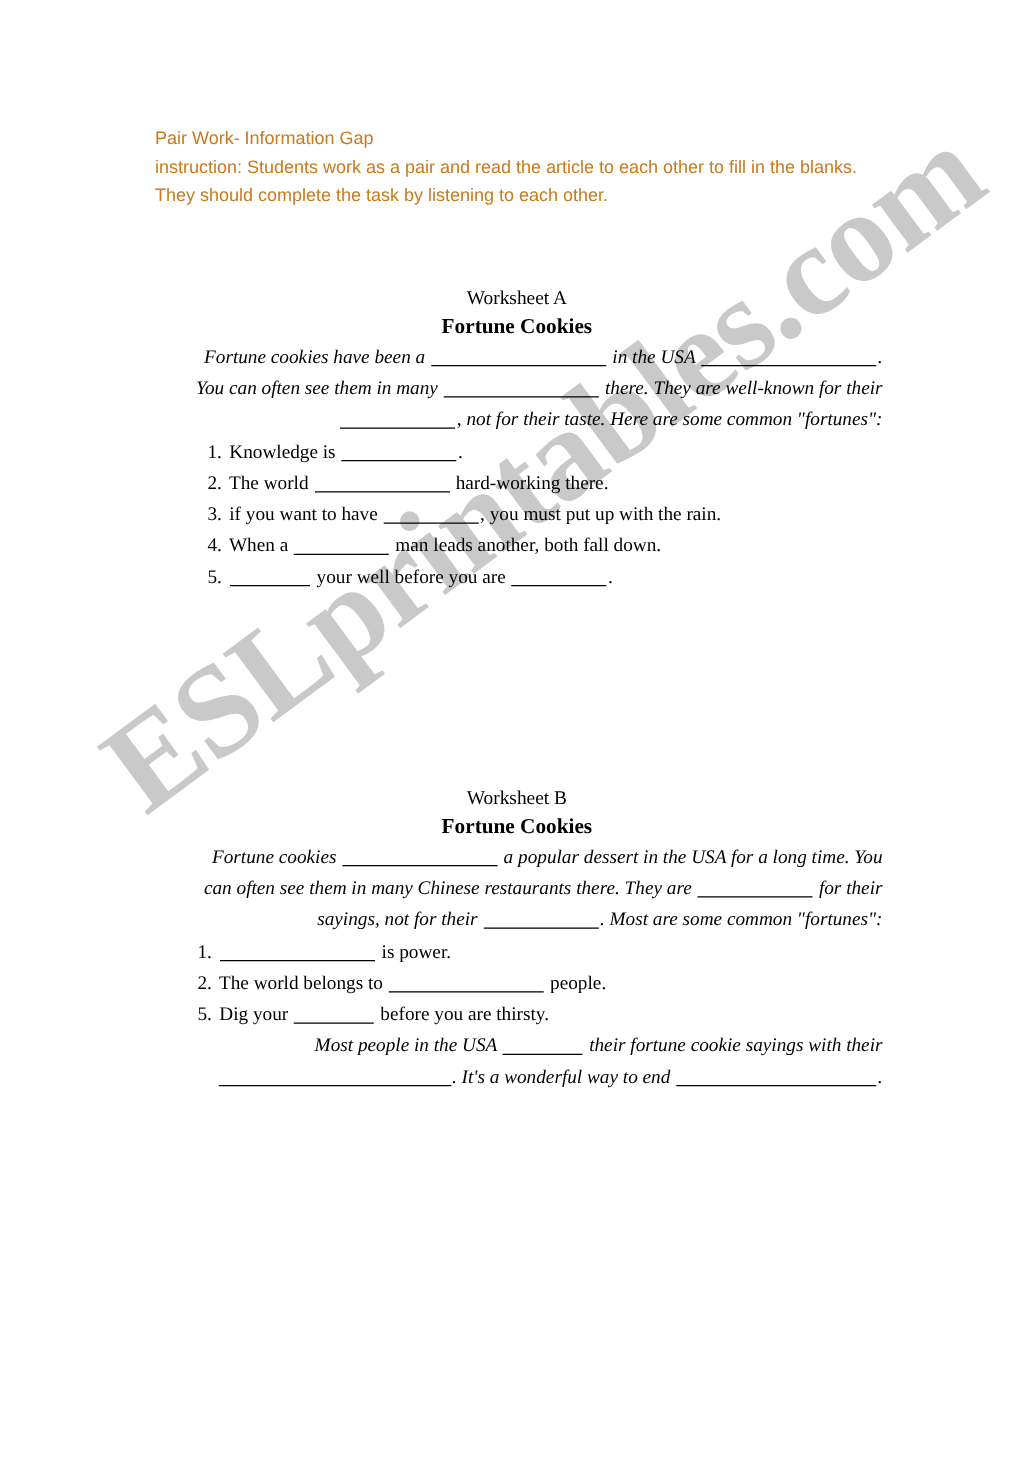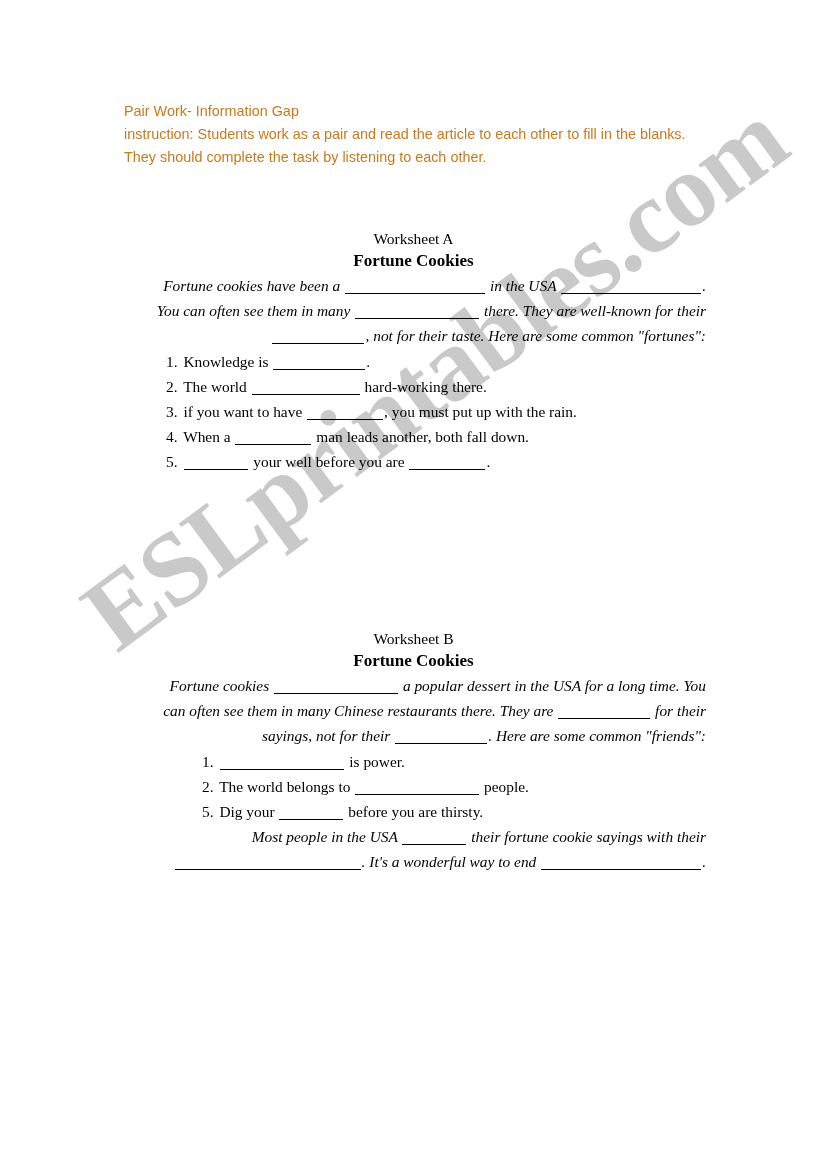--- a/index.html
+++ b/index.html
@@ -114,21 +114,21 @@
     margin: 0;
     padding: 0;
   }
   .item-list li {
     margin: 0;
     padding: 0 120px 0 166px;
     font-size: 15.4px;
     line-height: 25.2px;
     white-space: nowrap;
   }
-  #worksheet-b .item-list li { padding-left: 158px; margin-left: 44px; }
+  #worksheet-b .item-list li { padding-left: 158px; }
 
   .num { padding-right: 2px; }
 
   
   .blank {
     display: inline-block;
     border-bottom: 1px solid #000000;
     vertical-align: -3px;
     height: 14px;
     margin: 0 1px;
@@ -175,21 +175,21 @@
 
     </div>
   </section>
 
   <section class="worksheet" id="worksheet-b">
     <div class="ws-label">Worksheet B</div>
     <div class="ws-title">Fortune Cookies</div>
 
     <div class="ws-body">
 
-      <p class="para"><span>Fortune cookies</span> <span class="blank b-xxl"></span> <span>a popular dessert in the USA for a long time. You can often see them in many Chinese restaurants there. They are</span> <span class="blank b-lg"></span> <span>for their sayings, not for their</span> <span class="blank b-lg"></span><span>. Here are some common "friends":</span></p>
+      <p class="para"><span>Fortune cookies</span> <span class="blank b-xxl"></span> <span>a popular dessert in the USA for a long time. You can often see them in many Chinese restaurants there. They are</span> <span class="blank b-lg"></span> <span>for their sayings, not for their</span> <span class="blank b-lg"></span><span>. Most are some common "fortunes":</span></p>
 
       <ol class="item-list">
         <li><span class="num">1.</span> <span class="blank b-xxl"></span> <span>is power.</span></li>
         <li><span class="num">2.</span> <span>The world belongs to</span> <span class="blank b-xxl"></span> <span>people.</span></li>
         <li><span class="num">5.</span> <span>Dig your</span> <span class="blank b-sm"></span> <span>before you are thirsty.</span></li>
       </ol>
 
       <p class="para"><span>Most people in the USA</span> <span class="blank b-sm"></span> <span>their fortune cookie sayings with their</span> <span class="blank b-5xl"></span><span>. It's a wonderful way to end</span> <span class="blank b-4xl"></span><span>.</span></p>
 
     </div>

